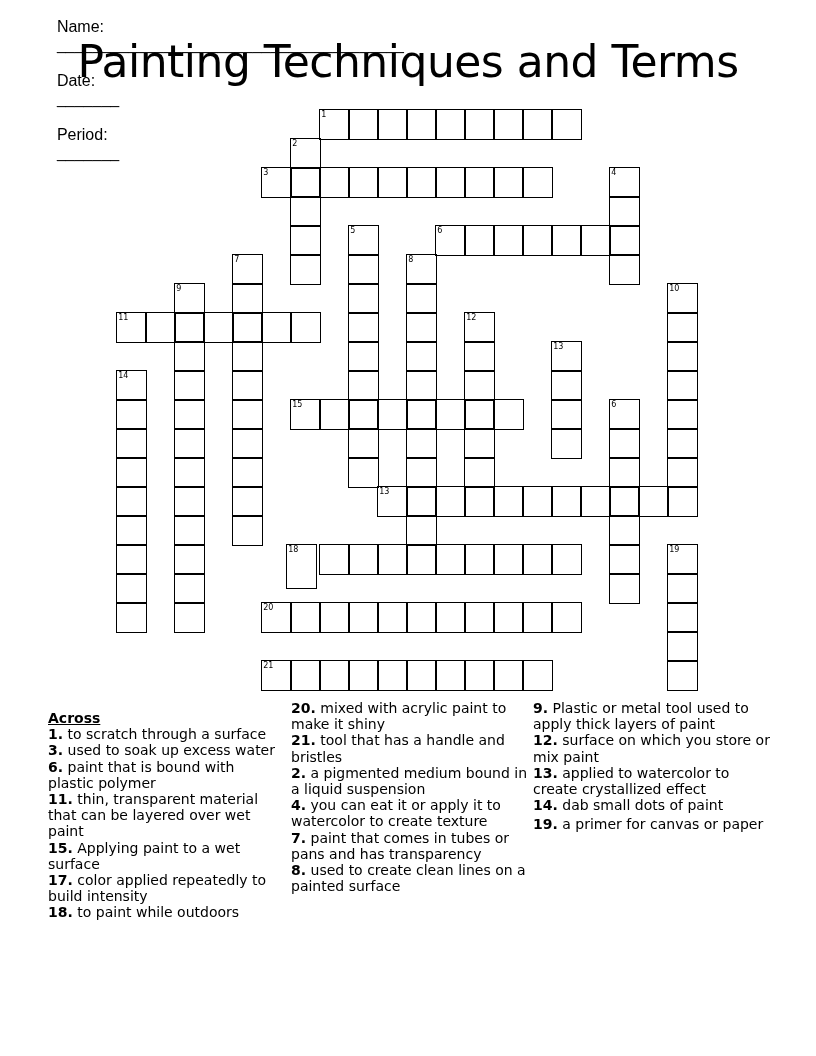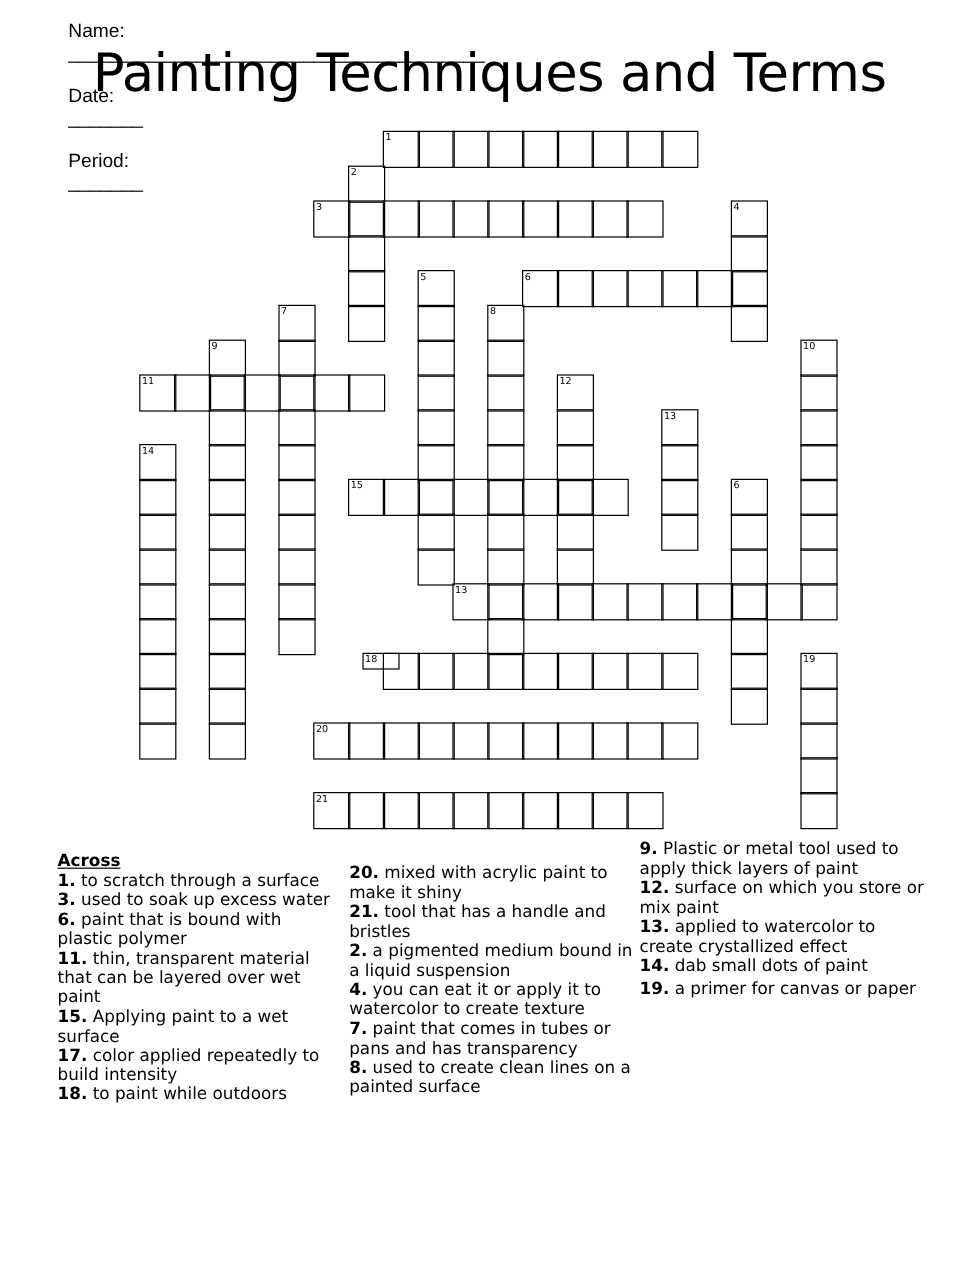--- a/index.html
+++ b/index.html
@@ -185,21 +185,21 @@
     <div class="cell" style="left: 378px; top: 487px; width: 30.5px; height: 30.5px;">
       <span class="num">13</span>
     </div>
     <div class="cell" style="left: 436px; top: 487px; width: 30.5px; height: 30.5px;"></div>
     <div class="cell" style="left: 465px; top: 487px; width: 30.5px; height: 30.5px;"></div>
     <div class="cell" style="left: 494px; top: 487px; width: 30.5px; height: 30.5px;"></div>
     <div class="cell" style="left: 523px; top: 487px; width: 30.5px; height: 30.5px;"></div>
     <div class="cell" style="left: 552px; top: 487px; width: 30.5px; height: 30.5px;"></div>
     <div class="cell" style="left: 581px; top: 487px; width: 30.5px; height: 30.5px;"></div>
     <div class="cell" style="left: 639px; top: 487px; width: 30.5px; height: 30.5px;"></div>
-    <div class="cell" style="left: 303px; top: 545px; width: 30.5px; height: 14px;">
+    <div class="cell" style="left: 287px; top: 545px; width: 30.5px; height: 45px;">
       <span class="num">18</span>
     </div>
     <div class="cell" style="left: 320px; top: 545px; width: 30.5px; height: 30.5px;"></div>
     <div class="cell" style="left: 349px; top: 545px; width: 30.5px; height: 30.5px;"></div>
     <div class="cell" style="left: 378px; top: 545px; width: 30.5px; height: 30.5px;"></div>
     <div class="cell" style="left: 436px; top: 545px; width: 30.5px; height: 30.5px;"></div>
     <div class="cell" style="left: 465px; top: 545px; width: 30.5px; height: 30.5px;"></div>
     <div class="cell" style="left: 494px; top: 545px; width: 30.5px; height: 30.5px;"></div>
     <div class="cell" style="left: 523px; top: 545px; width: 30.5px; height: 30.5px;"></div>
     <div class="cell" style="left: 552px; top: 545px; width: 30.5px; height: 30.5px;"></div>
@@ -241,21 +241,21 @@
   <div class="head">Across</div>
   <div class="clue"><b>1.</b> <span>to scratch through a surface</span></div>
   <div class="clue"><b>3.</b> <span>used to soak up excess water</span></div>
   <div class="clue"><b>6.</b> <span>paint that is bound with plastic polymer</span></div>
   <div class="clue"><b>11.</b> <span>thin, transparent material that can be layered over wet paint</span></div>
   <div class="clue"><b>15.</b> <span>Applying paint to a wet surface</span></div>
   <div class="clue"><b>17.</b> <span>color applied repeatedly to build intensity</span></div>
   <div class="clue"><b>18.</b> <span>to paint while outdoors</span></div>
 </div>
 
-<div class="col" style="left:291px; width:238px;margin-top:20px;">
+<div class="col" style="left:291px; width:238px;">
   <div class="clue"><b>20.</b> <span>mixed with acrylic paint to make it shiny</span></div>
   <div class="clue"><b>21.</b> <span>tool that has a handle and bristles</span></div>
   <div class="clue"><b>2.</b> <span>a pigmented medium bound in a liquid suspension</span></div>
   <div class="clue"><b>4.</b> <span>you can eat it or apply it to watercolor to create texture</span></div>
   <div class="clue"><b>7.</b> <span>paint that comes in tubes or pans and has transparency</span></div>
   <div class="clue"><b>8.</b> <span>used to create clean lines on a painted surface</span></div>
 </div>
 
 <div class="col" style="left:533px; width:240px;">
   <div class="clue"><b>9.</b> <span>Plastic or metal tool used to apply thick layers of paint</span></div>

